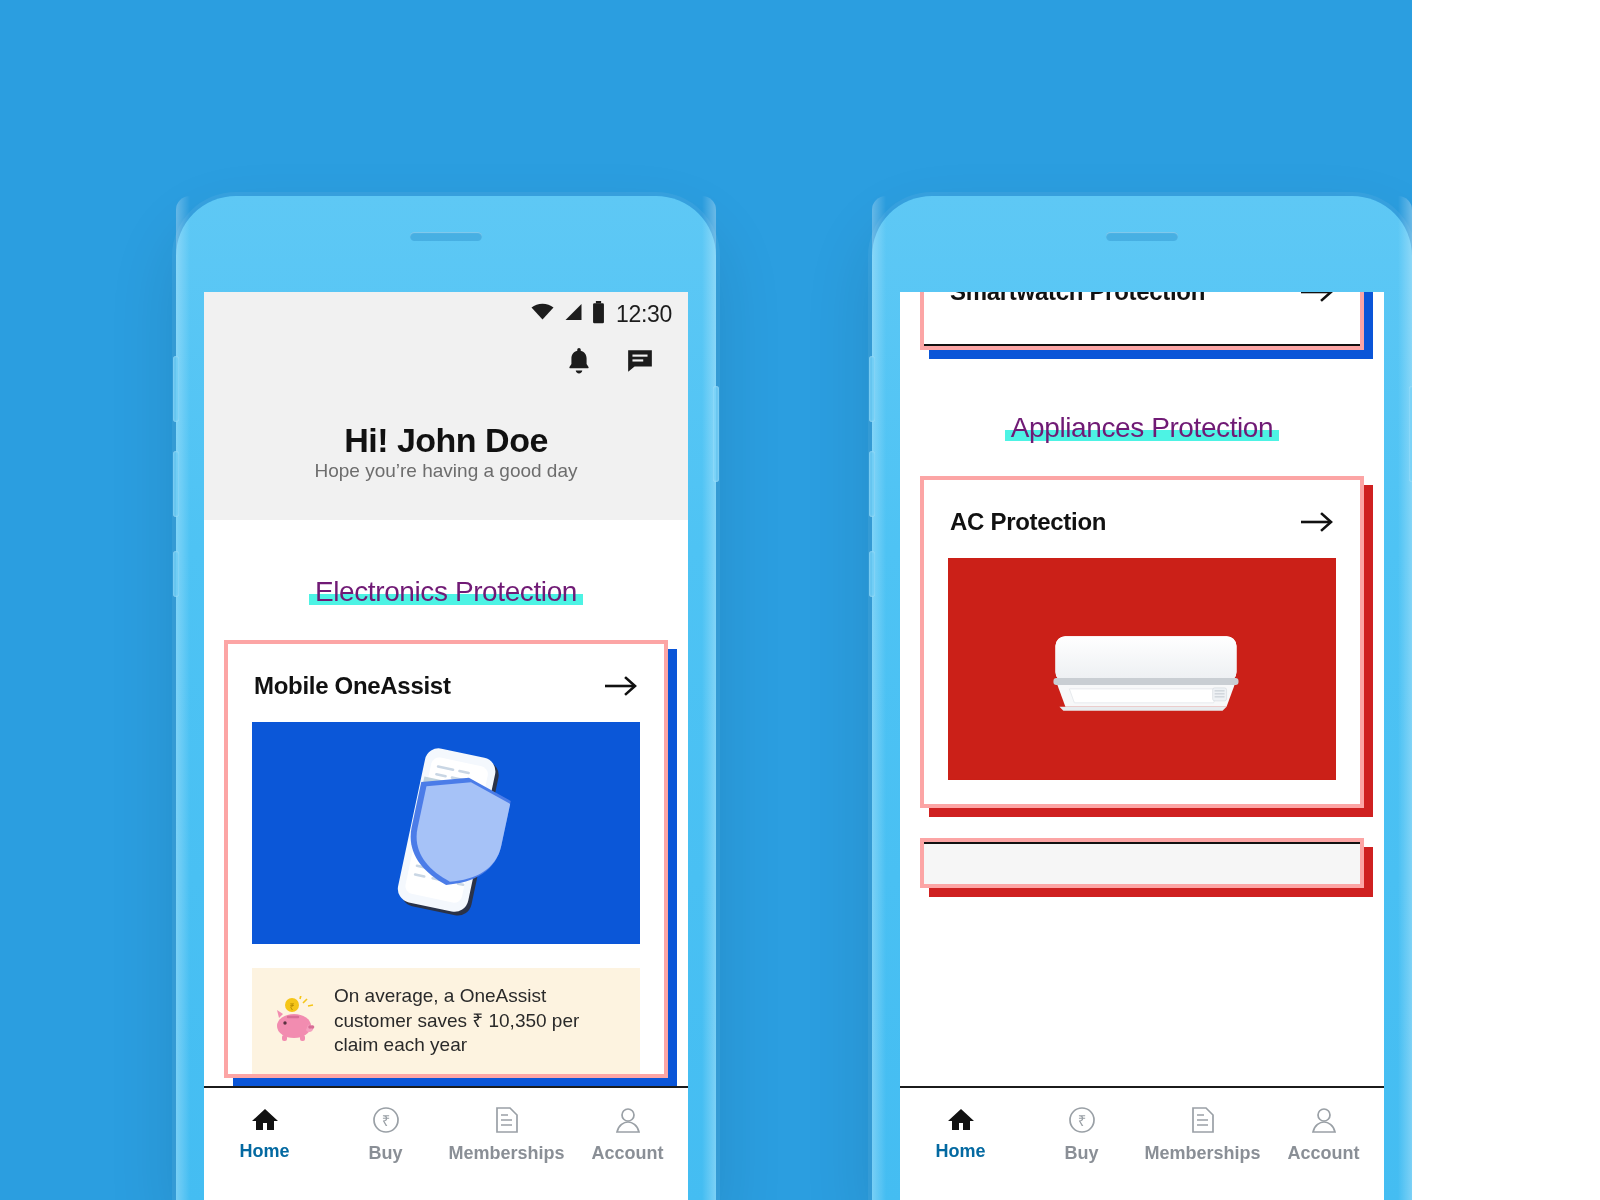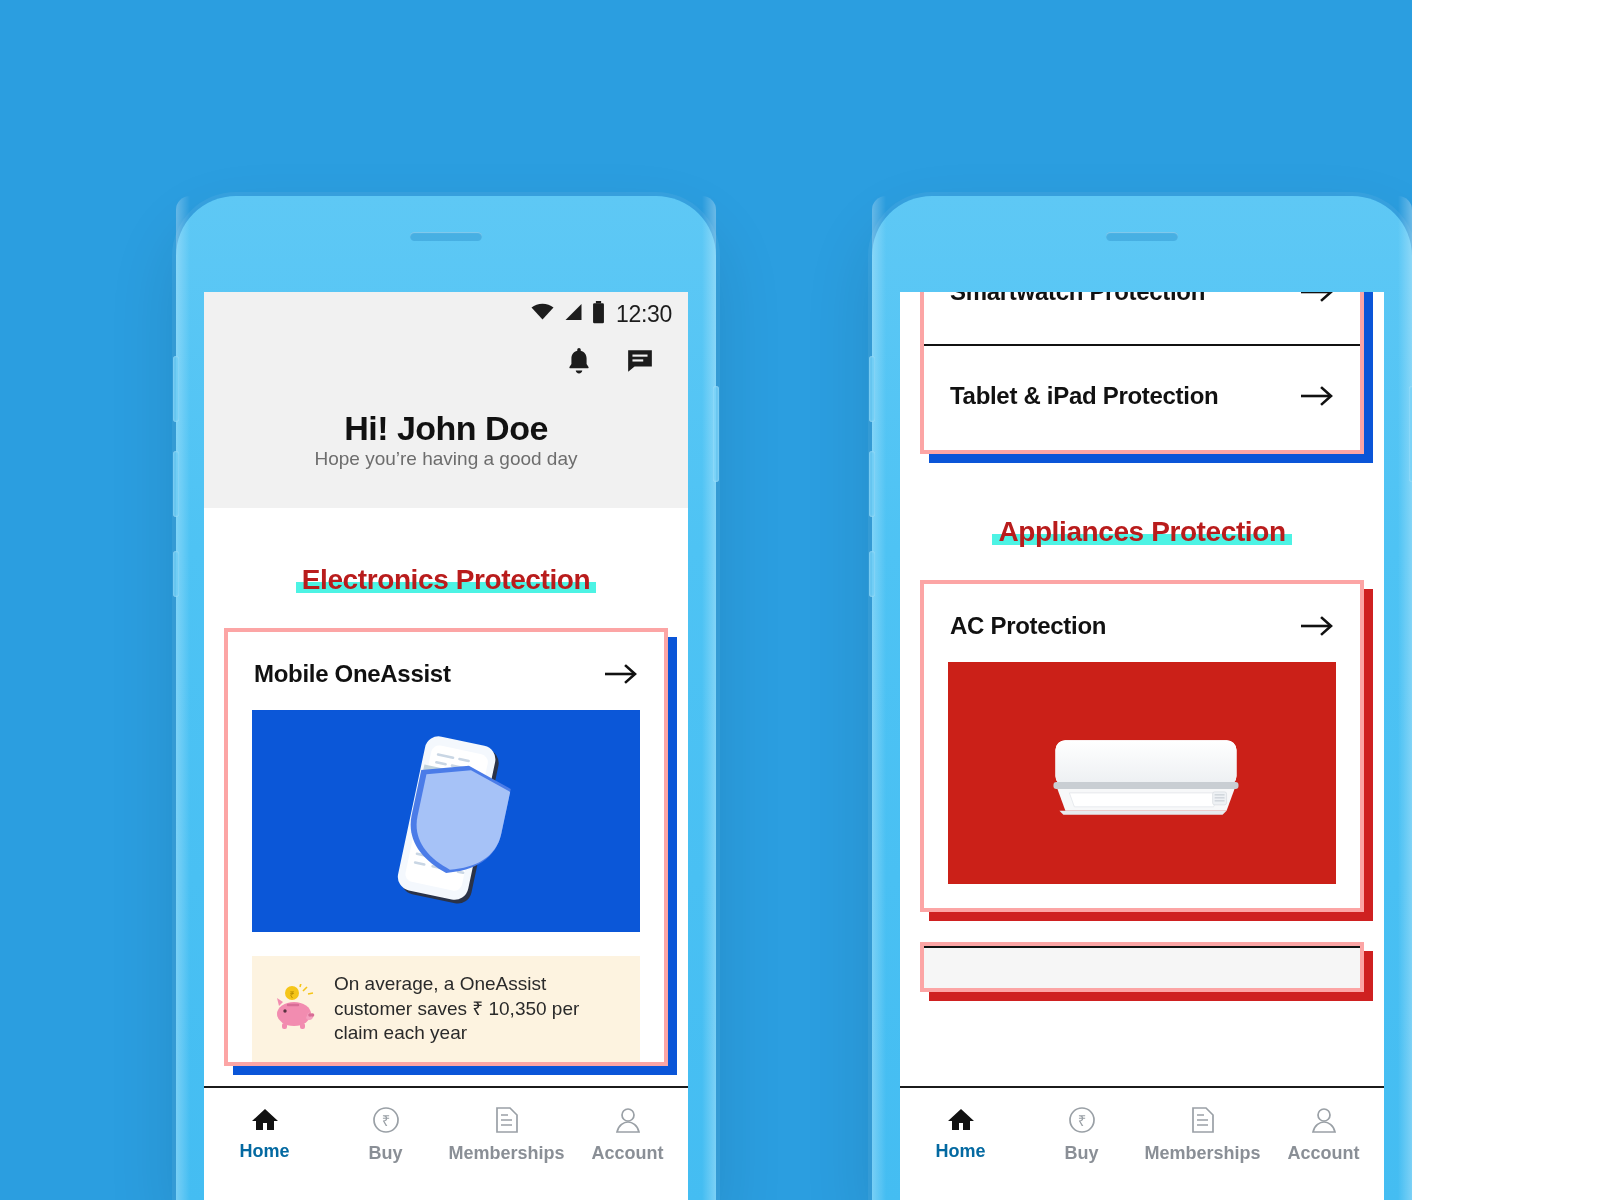--- a/index.html
+++ b/index.html
@@ -104,21 +104,21 @@
     align-items: center;
     gap: 34px;
     padding: 10px 34px 0 0;
   }
   .icon-btn { cursor: pointer; line-height: 0; }
   .greet-title {
     text-align: center;
     font-size: 34px;
     font-weight: bold;
     color: #111;
-    margin-top: 34px;
+    margin-top: 46px;
     letter-spacing: -0.5px;
   }
   .greet-sub {
     text-align: center;
     font-size: 19px;
     color: #6d6d6d;
   }
 
   
   .section-head {
@@ -136,22 +136,22 @@
     left: 0; right: 0;
     bottom: 3px;
     height: 11px;
     background: #4df3e4;
     z-index: 0;
   }
   .section-head .hl-text {
     position: relative;
     z-index: 1;
     font-size: 28px;
-    font-weight: bold;
-    color: #b91c1c;
+    font-weight: normal;
+    color: #701a75;
     letter-spacing: -0.4px;
   }
 
   
   .card-wrap {
     position: relative;
     margin: 22px 20px 0 20px;
   }
   .card-shadow {
     position: absolute;
@@ -422,29 +422,20 @@
             <div class="card-row" style="padding-top:0; padding-bottom:38px; margin-top:-14px;gap:24px;">
               <span class="card-title">Smartwatch Protection</span>
               <span class="arrow-ico">
                 <svg width="34" height="22" viewBox="0 0 34 22">
                   <path d="M1 11h29" stroke="#111" stroke-width="2.6" fill="none"></path>
                   <path d="M22 3l9 8-9 8" stroke="#111" stroke-width="2.6" fill="none" stroke-linecap="square"></path>
                 </svg>
               </span>
             </div>
             <div class="card-divider"></div>
-            <div class="card-row" style="padding:36px 26px 40px 26px;">
-              <span class="card-title">Tablet &amp; iPad Protection</span>
-              <span class="arrow-ico">
-                <svg width="34" height="22" viewBox="0 0 34 22">
-                  <path d="M1 11h29" stroke="#111" stroke-width="2.6" fill="none"></path>
-                  <path d="M22 3l9 8-9 8" stroke="#111" stroke-width="2.6" fill="none" stroke-linecap="square"></path>
-                </svg>
-              </span>
-            </div>
           </div>
         </div>
       </div>
 
       <div class="section-head" style="padding-top:62px;">
         <span class="hl-wrap">
           <span class="hl-bar"></span>
           <span class="hl-text">Appliances Protection</span>
         </span>
       </div>

